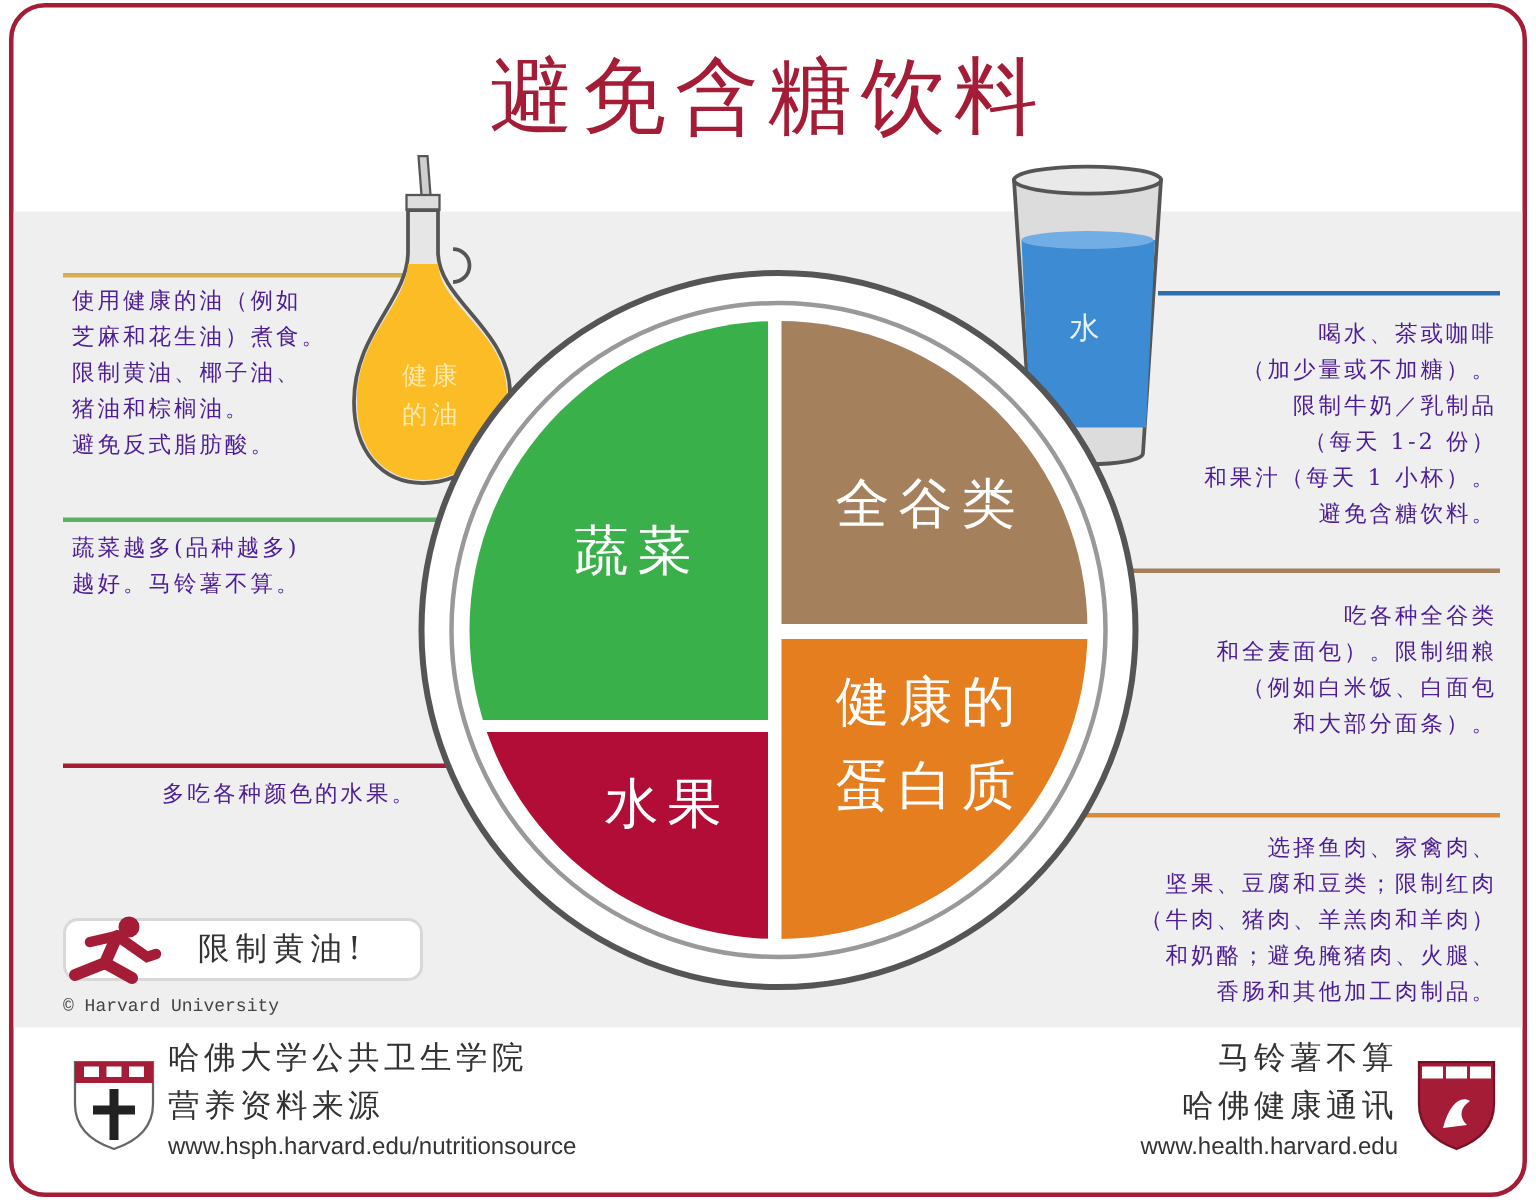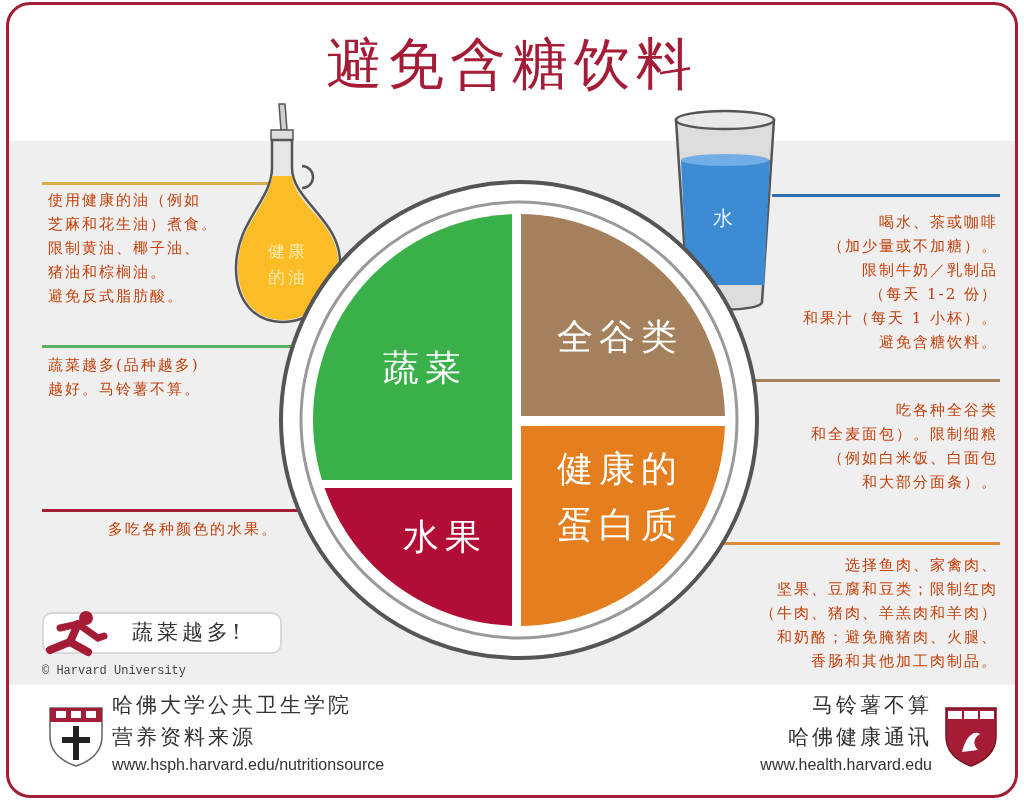--- a/index.html
+++ b/index.html
@@ -1,20 +1,20 @@
 <!DOCTYPE html>
 <html><head>
 <meta charset="utf-8">
 <style>
   html, body { margin:0; padding:0; }
   body { width:1024px; height:800px; background:#ffffff; position:relative; overflow:hidden; font-family:"DejaVu Serif", serif; }
   .frame { position:absolute; left:6px; top:2px; width:1006px; height:790px; border:3px solid #a51c36; border-radius:24px; background:#ffffff; overflow:hidden; }
   .title { position:absolute; left:0; right:0; top:22px; text-align:center; font-size:56px; color:#a51c36; letter-spacing:6px; font-family:"DejaVu Serif", serif; }
   .band { position:absolute; left:0; right:0; top:136px; height:544px; background:#efefef; }
-  .note { position:absolute; font-size:15px; line-height:24px; color:#c2410c; letter-spacing:2px; }
+  .note { position:absolute; font-size:15px; line-height:24px; color:#4c1d95; letter-spacing:2px; }
   .note.right { text-align:right; }
   .line { position:absolute; height:3px; }
   .plate-svg { position:absolute; left:0; top:0; }
   .plate-label { position:absolute; color:#fff; font-size:36px; letter-spacing:6px; text-align:center; line-height:50px; }
   .oil-label { position:absolute; color:#ffe9a8; font-size:17px; line-height:26px; letter-spacing:3px; text-align:center; }
   .water-label { position:absolute; color:#e6f2ff; font-size:20px; }
   .activity { position:absolute; left:42px; top:612px; width:236px; height:38px; background:#fff; border:2px solid #d8d8d8; border-radius:10px; }
   .activity-text { position:absolute; left:88px; top:4px; font-size:21px; color:#333; letter-spacing:4px; }
   .runner { position:absolute; left:-4px; top:-6px; }
   .copyright { position:absolute; left:42px; top:664px; font-size:12px; color:#444; font-family:Liberation Mono, monospace; }
@@ -117,21 +117,21 @@
   <div>香肠和其他加工肉制品。</div>
 </div>
 
 <div class="activity">
   <svg class="runner" width="80" height="52">
     <circle cx="46" cy="10" r="7" fill="#a51c36"></circle>
     <path d="M20,20 L38,16 L58,30 L64,28" stroke="#a51c36" stroke-width="7" fill="none" stroke-linecap="round"></path>
     <path d="M38,16 L30,34 L10,42" stroke="#a51c36" stroke-width="8" fill="none" stroke-linecap="round"></path>
     <path d="M30,34 L48,44" stroke="#a51c36" stroke-width="8" fill="none" stroke-linecap="round"></path>
   </svg>
-  <span class="activity-text">蔬菜越多!</span>
+  <span class="activity-text">限制黄油!</span>
 </div>
 <div class="copyright">© Harvard University</div>
 
 <svg class="shield" style="left:48px;top:706px;" width="56" height="62">
   <path d="M2,2 L54,2 L54,30 C54,48 40,56 28,60 C16,56 2,48 2,30 Z" fill="#fff" stroke="#666" stroke-width="1.5"></path>
   <rect x="2" y="2" width="52" height="14" fill="#a51c36"></rect>
   <rect x="8" y="5" width="10" height="7" fill="#fff"></rect>
     <rect x="23" y="5" width="10" height="7" fill="#fff"></rect>
     <rect x="38" y="5" width="10" height="7" fill="#fff"></rect>
   <path d="M28,20 L28,54 M14,34 L42,34" stroke="#222" stroke-width="6"></path>

